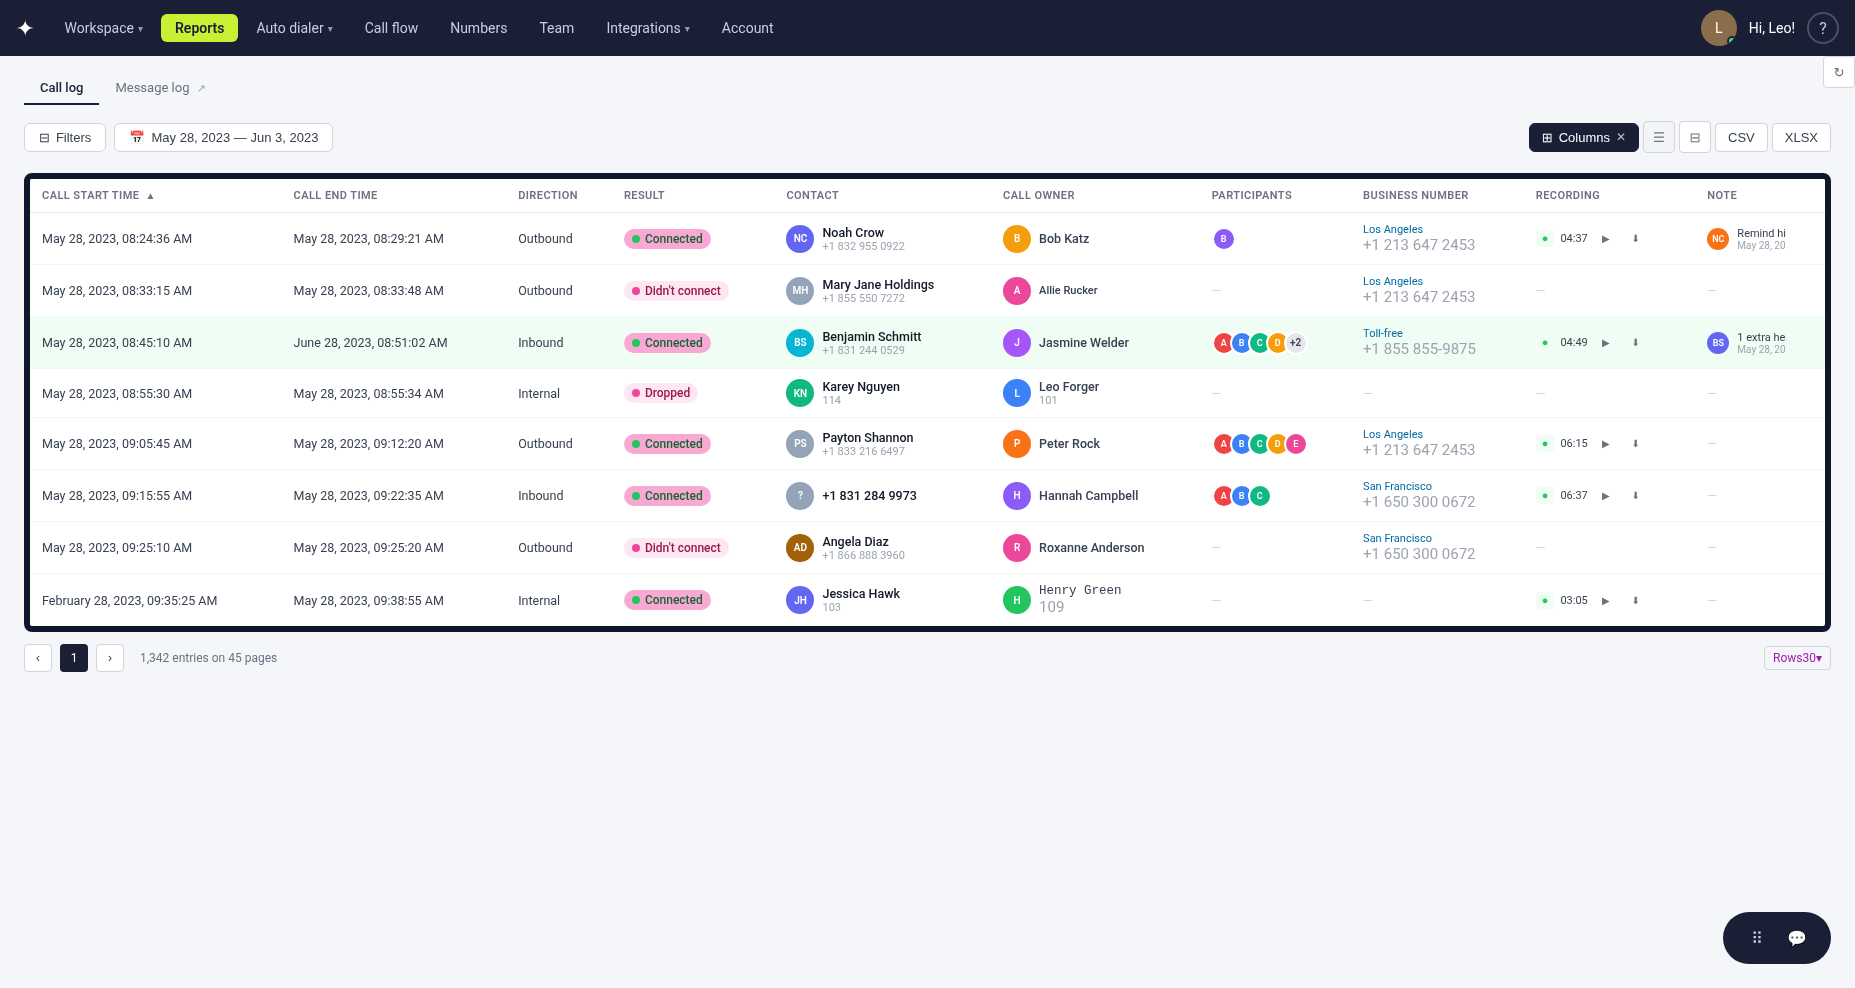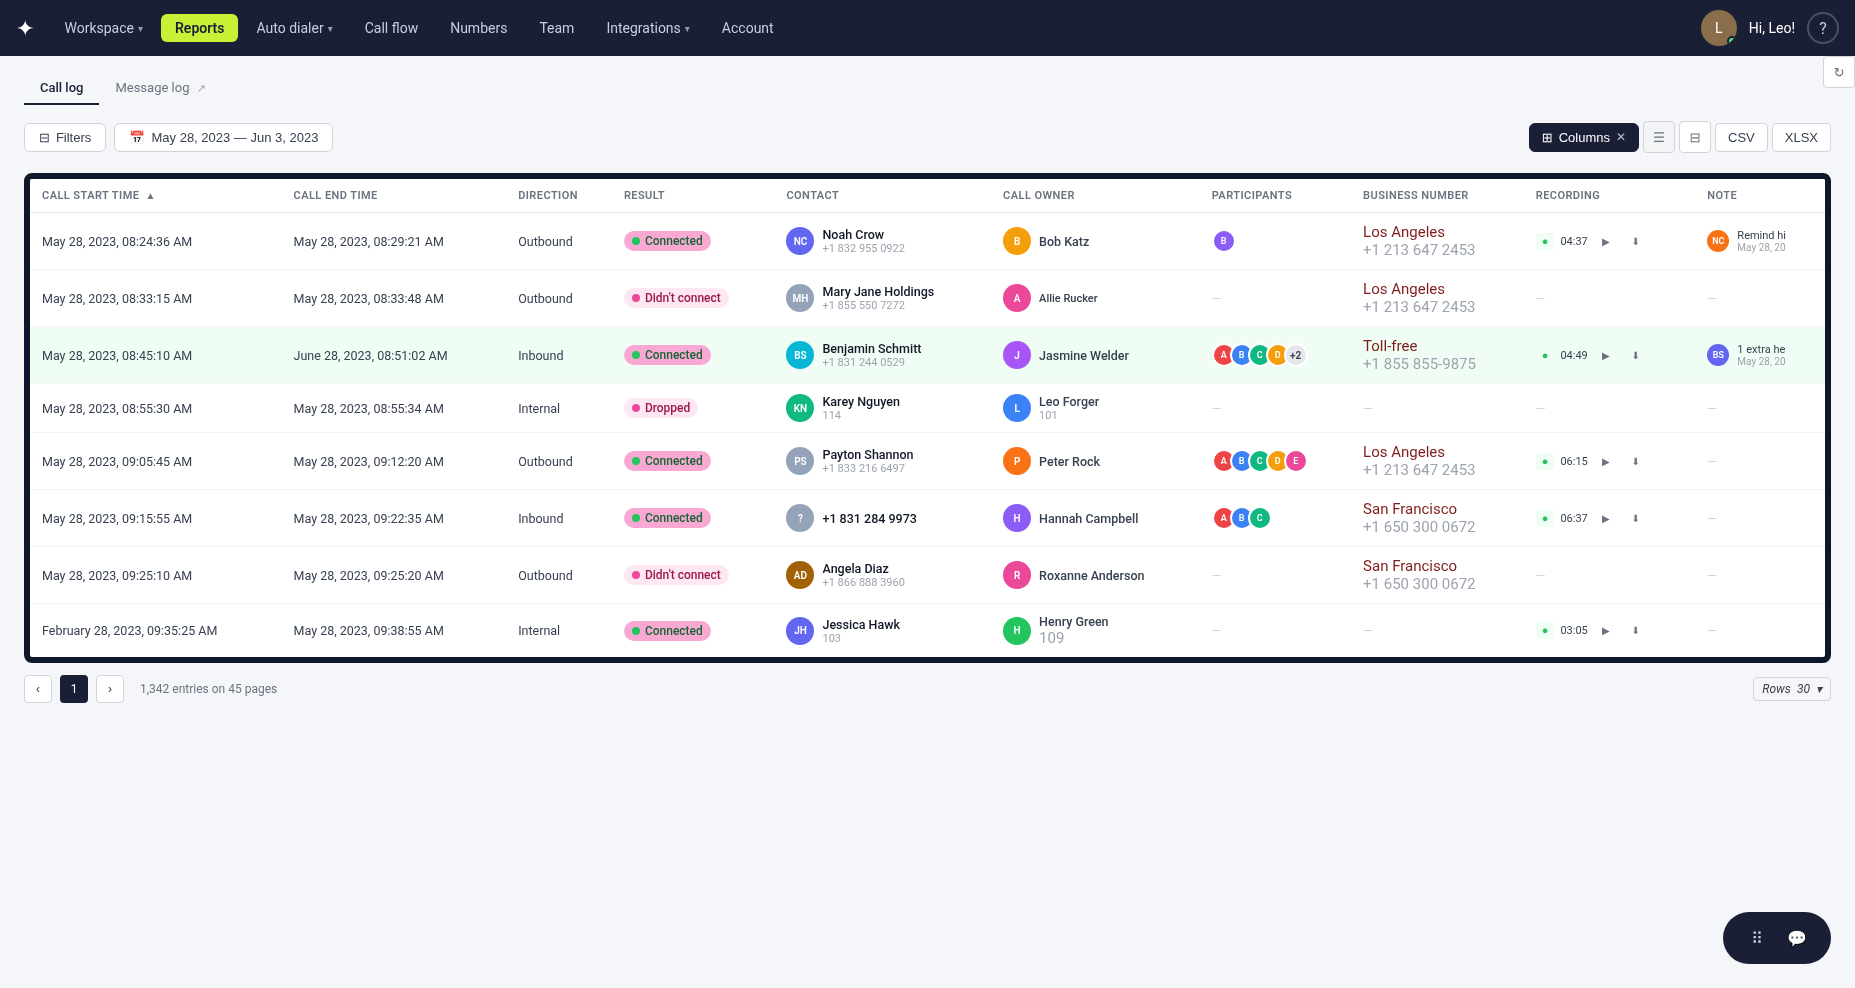--- a/index.html
+++ b/index.html
@@ -116,21 +116,21 @@
     .contact-info .name { font-size: 12.5px; color: #111827; font-weight: 500; }
     .contact-info .phone { font-size: 11px; color: #9ca3af; }
 
     
     .participants-cell { display: flex; align-items: center; }
     .part-avatar { width: 24px; height: 24px; border-radius: 50%; border: 2px solid #fff; margin-left: -6px; display: inline-flex; align-items: center; justify-content: center; font-size: 9px; font-weight: 600; color: #fff; }
     .part-avatar:first-child { margin-left: 0; }
     .part-more { background: #e5e7eb; color: #374151; font-size: 10px; }
 
     
-    .biz-num .city { font-size: 15px; color: #7f1d1d; }
+    .biz-num .city { font-size: 11px; color: #0369a1; }
     .biz-num .num { font-size: 15px; color: #9ca3af; }
 
     
     .recording-cell { display: flex; align-items: center; gap: 6px; }
     .rec-time { font-size: 11px; color: #374151; }
     .rec-btn { width: 24px; height: 24px; border-radius: 50%; border: none; cursor: pointer; display: flex; align-items: center; justify-content: center; font-size: 10px; }
     .rec-play { background: transparent; color: #6b7280; }
     .rec-dl { background: transparent; color: #6b7280; }
     .rec-eye { background: #f0fdf4; color: #22c55e; font-size: 11px; padding: 2px 6px; border-radius: 4px; }
 
@@ -140,21 +140,21 @@
     .note-date { font-size: 10px; color: #9ca3af; }
 
     
     .dash { color: #d1d5db; }
 
     
     .pagination { display: flex; align-items: center; gap: 8px; padding: 12px 0; }
     .page-btn { width: 28px; height: 28px; border: 1px solid #d1d5db; background: #fff; border-radius: 4px; cursor: pointer; display: flex; align-items: center; justify-content: center; font-size: 12px; color: #374151; }
     .page-current { width: 28px; height: 28px; background: #1a1f36; color: #fff; border-radius: 4px; display: flex; align-items: center; justify-content: center; font-size: 12px; }
     .page-info { font-size: 12px; color: #6b7280; margin-left: 8px; }
-    .rows-select { display: flex; align-items: center; gap: 6px; margin-left: auto; font-size: 12px; color: #404040; border: 1px solid #d1d5db; padding: 4px 8px; border-radius: 4px; cursor: pointer; font-style: italic; }
+    .rows-select { display: flex; align-items: center; margin-left: auto; font-size: 12px; color: #a21caf; border: 1px solid #d1d5db; padding: 4px 8px; border-radius: 4px; cursor: pointer; }
 
     
     .float-bar {
       position: fixed; bottom: 24px; right: 24px;
       background: #1a1f36; border-radius: 32px;
       display: flex; align-items: center; gap: 4px;
       padding: 8px 16px;
     }
     .float-btn { width: 36px; height: 36px; border-radius: 50%; display: flex; align-items: center; justify-content: center; cursor: pointer; color: #c8cde0; font-size: 16px; }
 
@@ -634,21 +634,21 @@
         <div class="contact-info">
           <div class="name">Jessica Hawk</div>
           <div class="phone">103</div>
         </div>
       </div>
     </td>
     <td>
       <div class="contact-cell">
         <div class="avatar-circle" style="background:#22c55e">H</div>
         <div>
-                  <div style="font-size:12.5px;font-weight:500;">Henry Green</div>
+                  <div style="font-size:12.5px;font-weight:500;font-family:Liberation Mono, monospace;">Henry Green</div>
                   <div style="font-size:15px;color:#9ca3af;">109</div>
                 </div>
       </div>
     </td>
     <td>
       <div class="participants-cell">
                 <span class="dash">—</span>
               </div>
     </td>
     <td><span class="dash">—</span></td>

